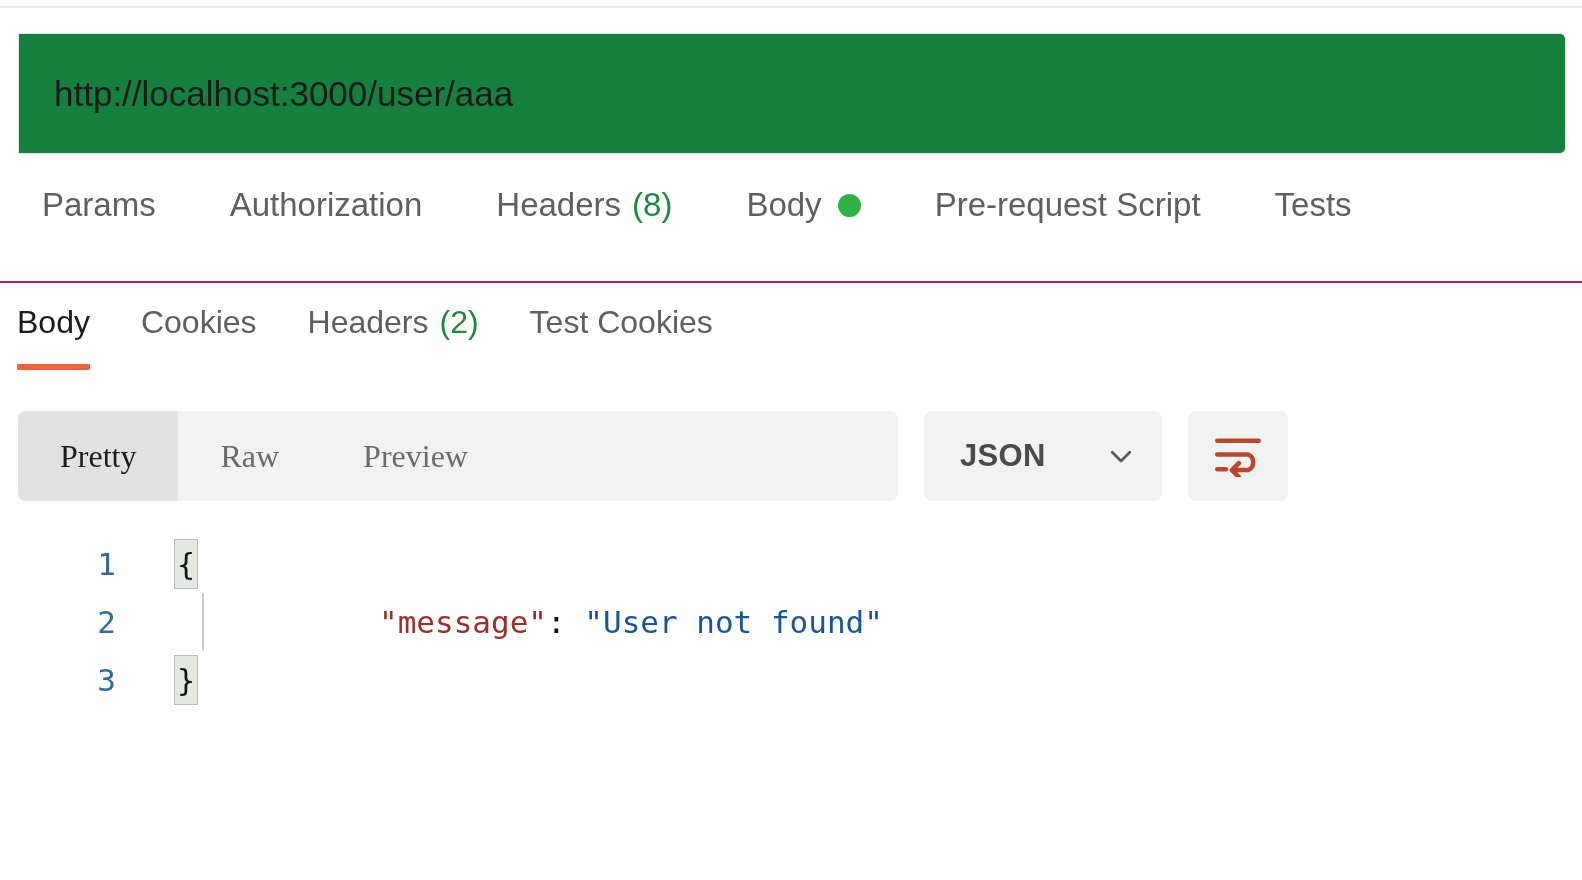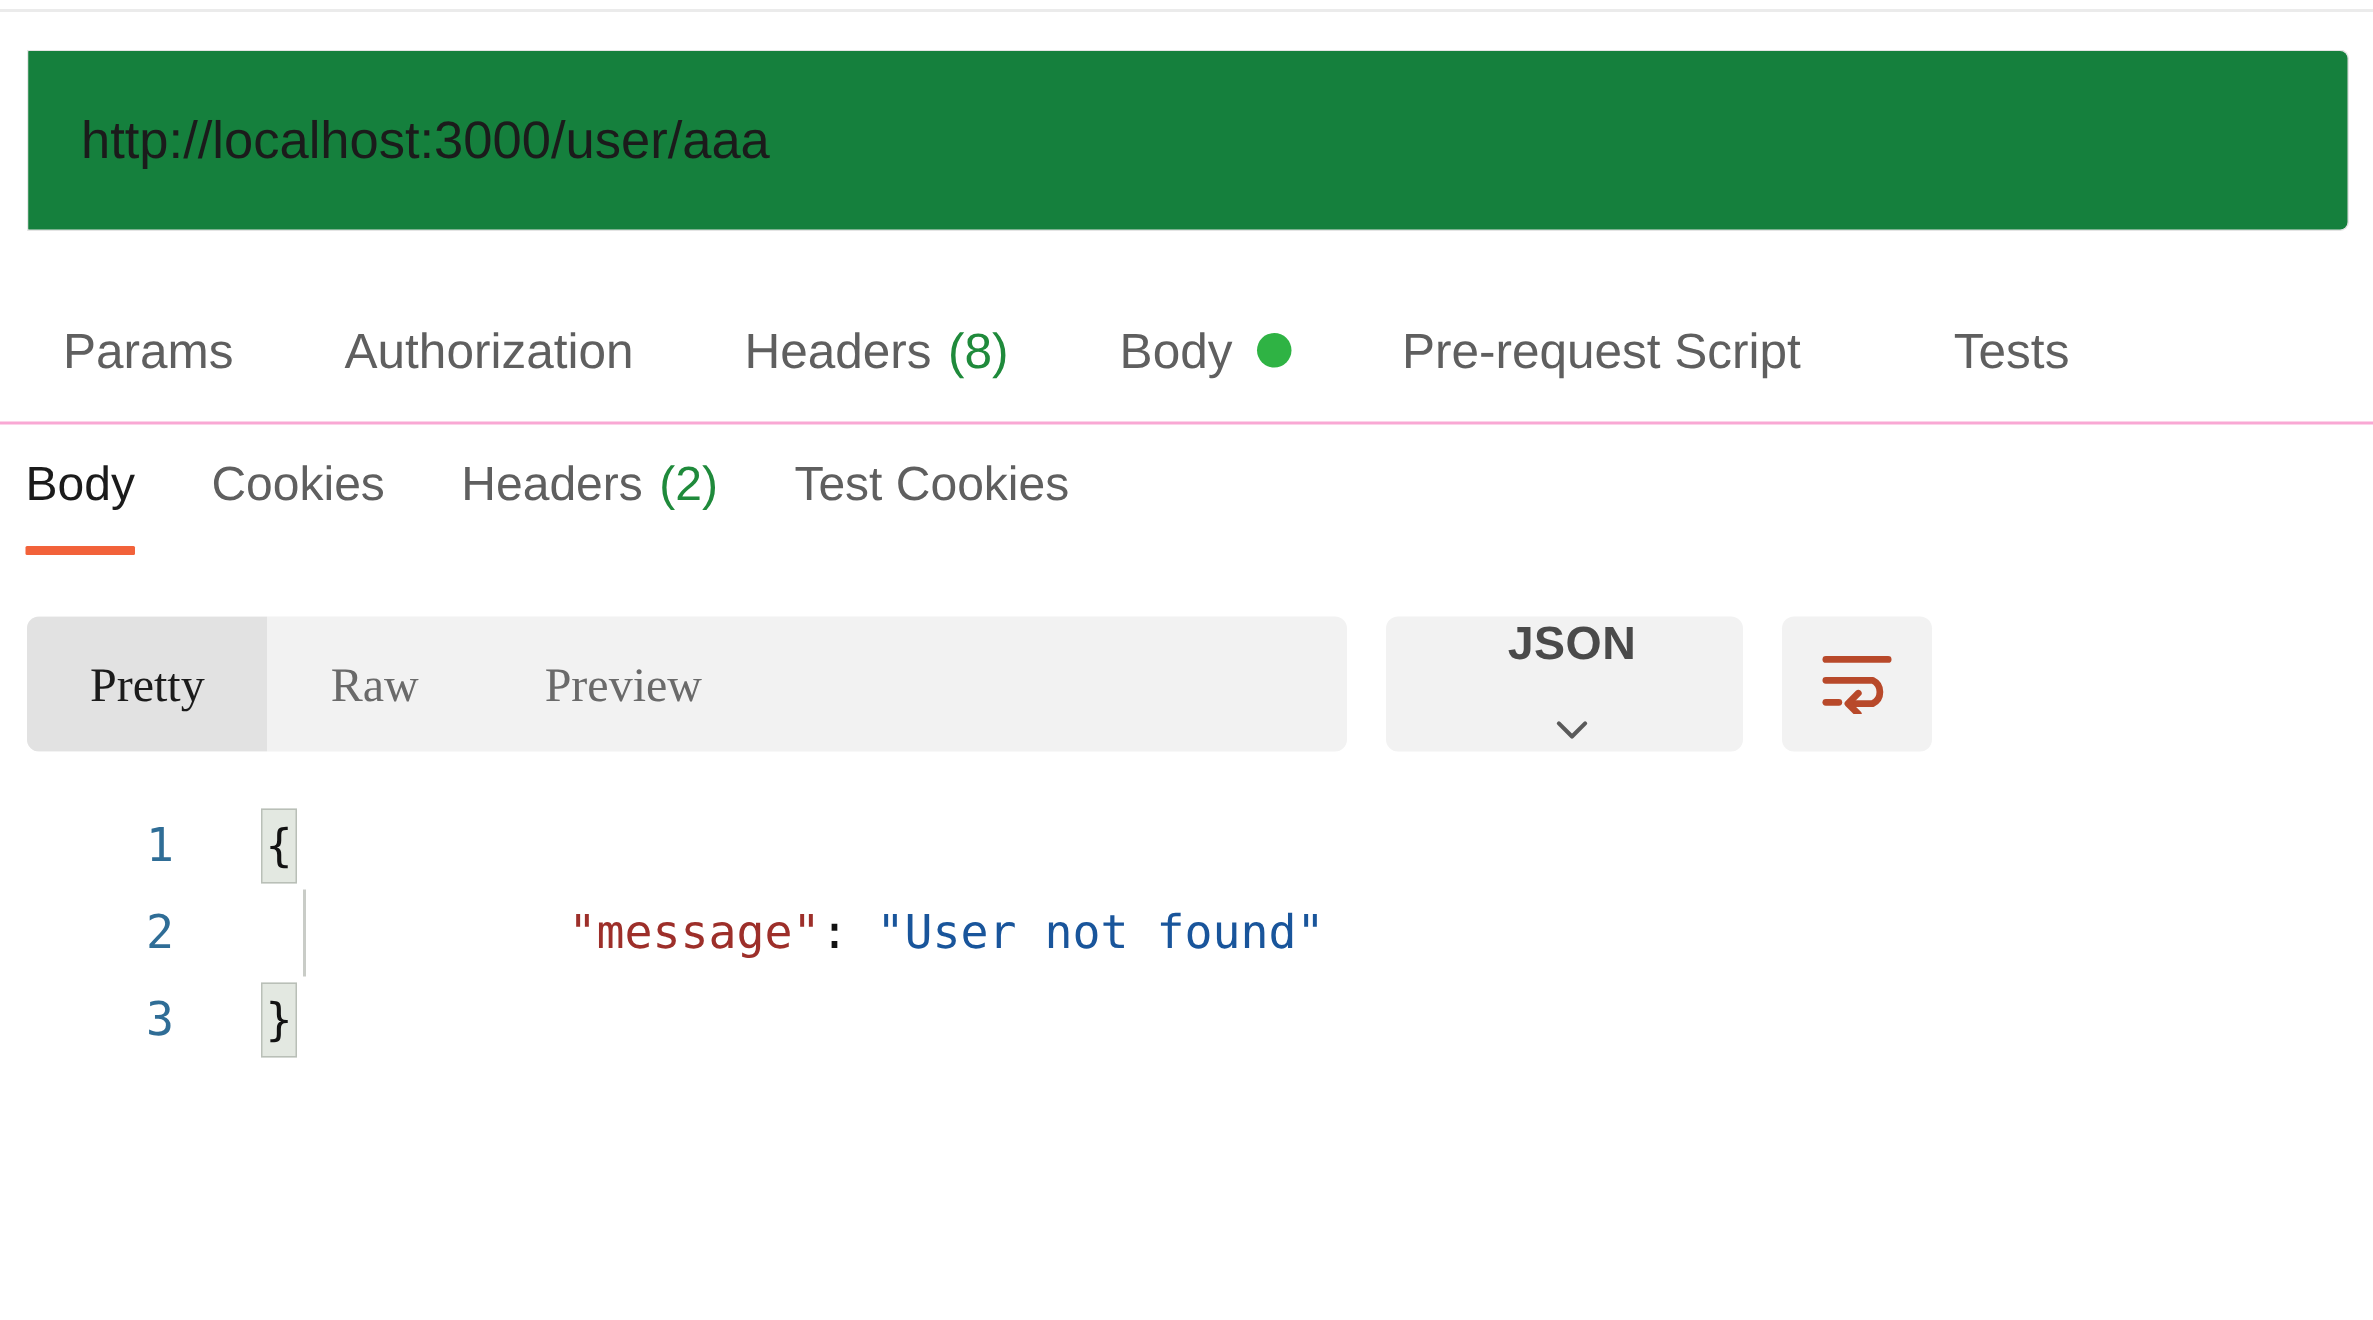--- a/index.html
+++ b/index.html
@@ -74,36 +74,36 @@
     color: #1b1b1b;
     white-space: nowrap;
   }
 
   
   .req-tabs {
     position: absolute;
     left: 0; top: 186px;
     width: 1582px; height: 97px;
     display: flex;
-    align-items: center;
+    align-items: flex-start;
     padding-left: 42px;
     box-sizing: border-box;
-    border-bottom: 2px solid #f9a8d4;
+    border-bottom: 2px solid #be185d;
     overflow: hidden;
   }
   .req-tab {
     font-size: 33px;
     color: #5f5f5f;
     white-space: nowrap;
     margin-right: 74px;
     display: flex;
     align-items: baseline;
     cursor: pointer;
   }
-  .req-tab:last-child { margin-right: 0; margin-left: 28px; }
+  .req-tab:last-child { margin-right: 0; }
   .count-green {
     color: #1f8a3b;
     margin-left: 11px;
   }
   .dot-green {
     width: 23px; height: 23px;
     border-radius: 50%;
     background: #2fb344;
     margin-left: 16px;
     align-self: center;
@@ -175,21 +175,20 @@
     width: 238px;
     margin-left: 26px;
     background: #f2f2f2;
     border-radius: 8px;
     display: flex;
     align-items: center;
     justify-content: space-between;
     padding: 0 26px 0 36px;
     box-sizing: border-box;
     cursor: pointer;
-    flex-direction: column;
   }
   .json-label {
     font-size: 31px;
     font-weight: bold;
     color: #4a4a4a;
     letter-spacing: 0.3px;
   }
   .wrap-btn {
     width: 100px;
     margin-left: 26px;

